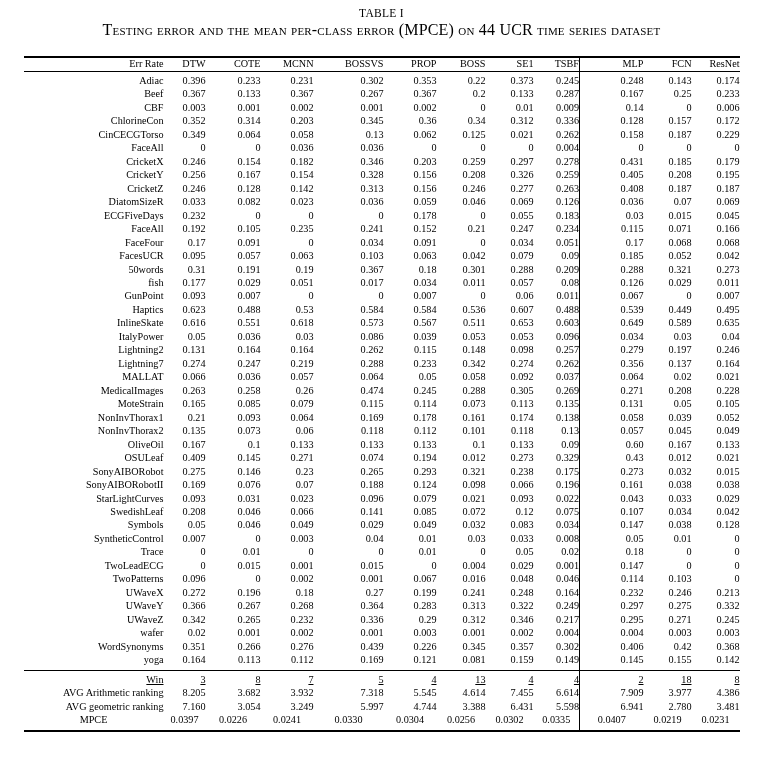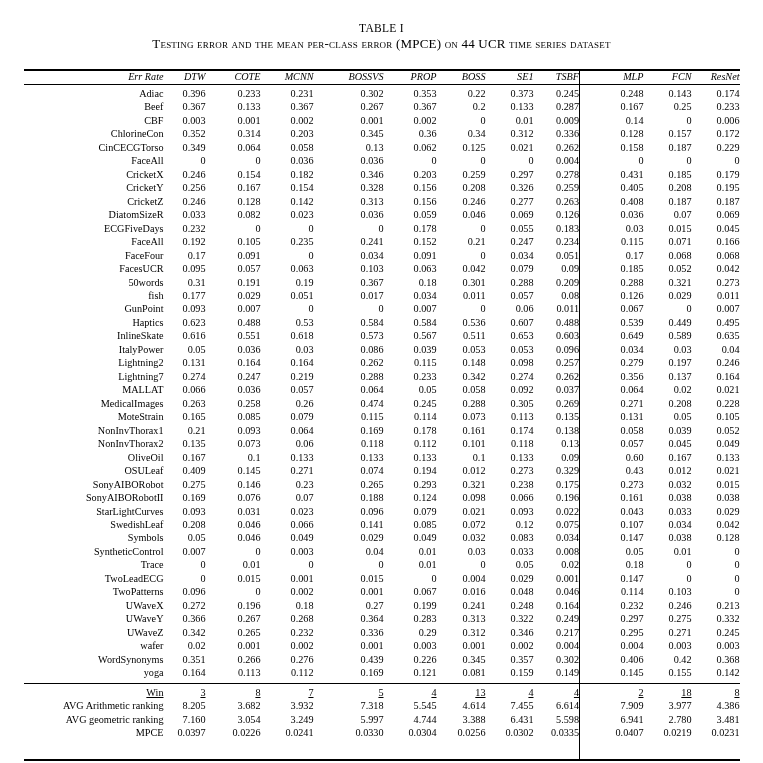--- a/index.html
+++ b/index.html
@@ -8,24 +8,23 @@
     background: #ffffff;
     color: #000000;
     font-family: "Liberation Serif", "DejaVu Serif", serif;
     overflow: hidden;
   }
   .page { padding-top: 7px; }
   .caption { text-align: center; }
   .caption .title {
     font-size: 11.5px;
     letter-spacing: 0.3px;
-    margin-top: 15px;
   }
   .caption .subtitle {
-    font-size: 13px;
+    font-size: 16px;
     font-variant: small-caps;
     letter-spacing: 0.2px;
     margin-top: 2px;
   }
   table.results {
     margin: 17px auto 0 auto;
     border-collapse: collapse;
     table-layout: fixed;
     width: 716px;
     font-size: 10.2px;
@@ -34,25 +33,24 @@
     text-align: right;
     font-weight: normal;
     padding: 1.45px 0 1.45px 0;
     line-height: 10.6px;
     white-space: nowrap;
     overflow: hidden;
   }
   thead tr {
     border-top: 2px solid #000;
     border-bottom: 1px solid #000;
-    font-style: italic;
   }
   thead th { padding-top: 5px; padding-bottom: 5px; }
   tbody.summary tr:first-child td { border-top: 1.5px solid #000; padding-top: 4px; text-decoration: underline; }
-  tbody.summary tr:last-child td { border-bottom: 2px solid #000; padding-bottom: 20px; }
+  tbody.summary tr:last-child td { border-bottom: 2px solid #000; padding-bottom: 4px; text-align: center; }
   tbody.body tr:first-child td { padding-top: 3.5px; margin-top: 32px; }
   tbody.body tr:last-child td { padding-bottom: 4px; margin-top: 48px; }
   .group-start { border-left: 1px solid #000; }
   td.b { font-weight: bold; }
 </style>
 </head>
 <body>
 
 <div class="page">
   <div class="caption">

